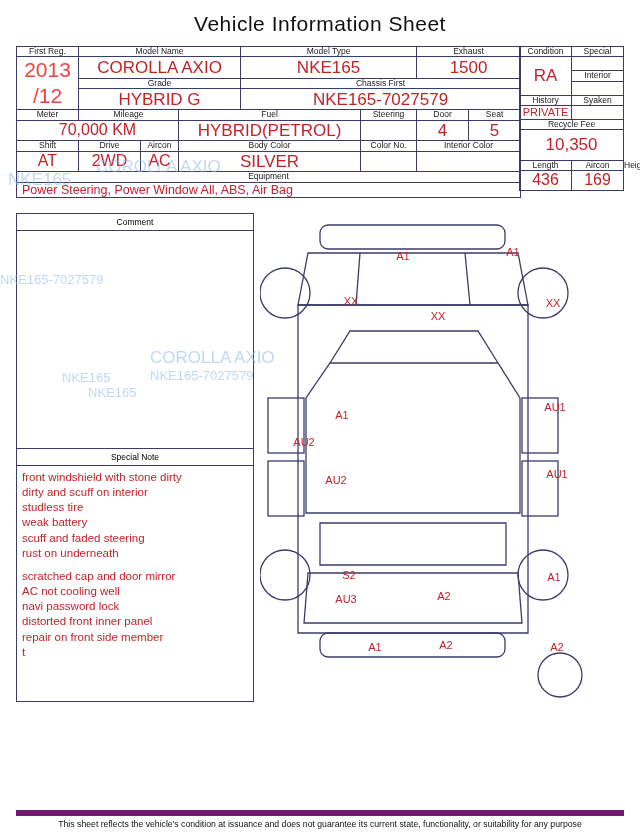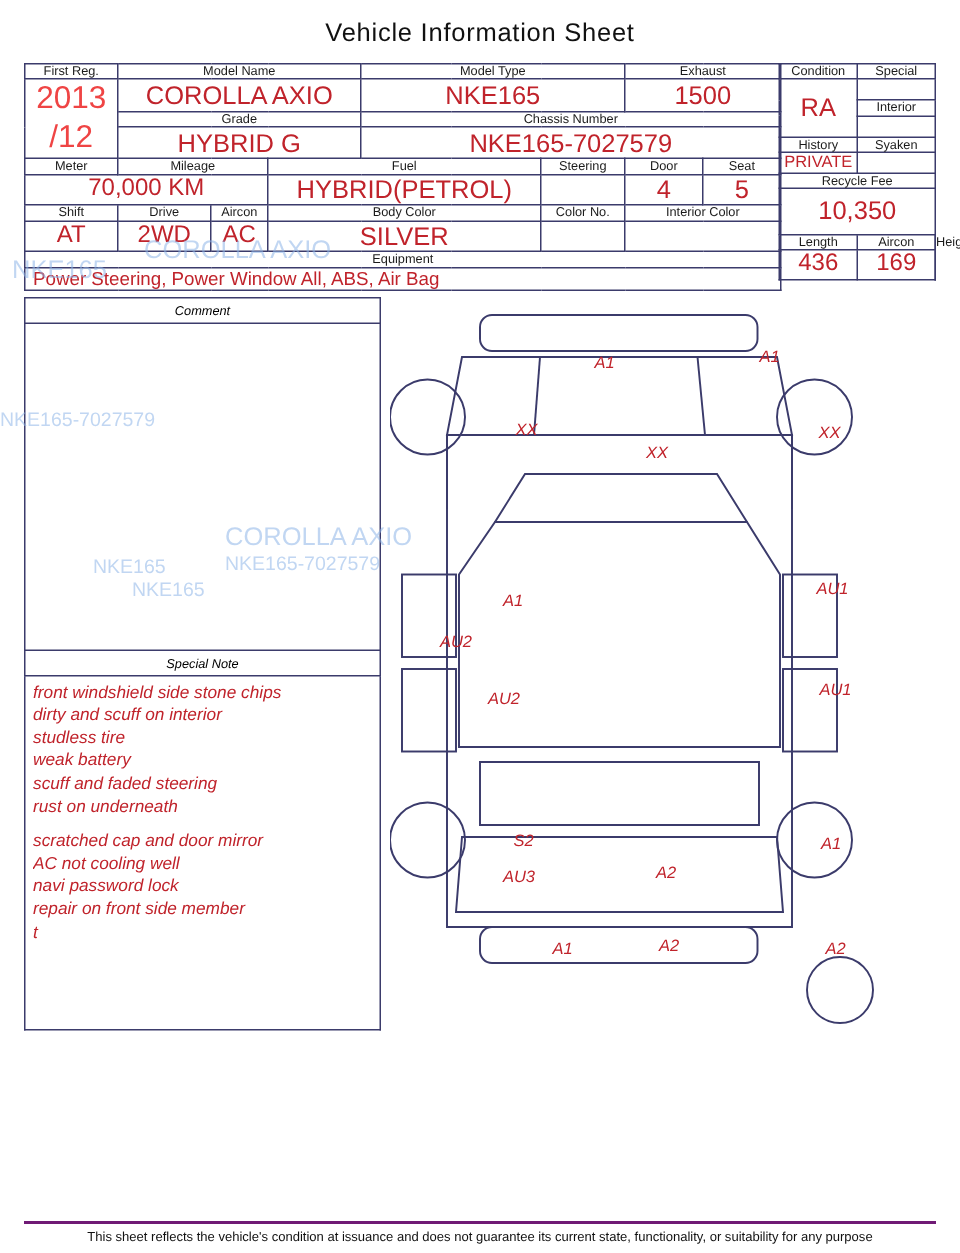--- a/index.html
+++ b/index.html
@@ -17,21 +17,21 @@
   }
   .sheet {
     position: relative;
     width: 640px;
     height: 835px;
     box-sizing: border-box;
     padding: 0 16px;
   }
   .title {
     text-align: center;
-    font-size: 17px;
+    font-size: 21px;
     font-weight: normal;
     letter-spacing: .5px;
     padding: 12px 0 10px 0;
     color: #111;
   }
   table.grid {
     border-collapse: collapse;
     width: 100%;
     table-layout: fixed;
   }
@@ -77,23 +77,22 @@
   
   .top-wrap { display: flex; gap: 0; }
   .top-left { width: 504px; }
   .top-right { width: 104px; margin-left: -1px; }
 
   .equip-row .val { font-size: 12.5px; }
 
   
   .lower {
     display: flex;
-    margin-top: 4px;
+    margin-top: 15px;
     gap: 6px;
-    font-style: italic;
   }
   .comment-col {
     width: 238px;
     display: flex;
     flex-direction: column;
   }
   .boxhead {
     border: 1px solid #3b3b6b;
     border-bottom: 1px solid #3b3b6b;
     font-size: 8.5px;
@@ -121,21 +120,21 @@
     position: relative;
   }
   .footer {
     position: absolute;
     left: 16px;
     right: 16px;
     bottom: 6px;
     font-size: 8.7px;
     text-align: center;
     color: #111;
-    border-top: 2px solid #701a75;
+    border-top: 6px solid #701a75;
     padding-top: 3px;
   }
   .wm {
     position: absolute;
     color: #8fb6e8;
     opacity: .55;
     font-size: 13px;
     pointer-events: none;
     white-space: nowrap;
     font-family: "Liberation Sans", sans-serif;
@@ -181,21 +180,21 @@
           <td rowspan="3">
             <div class="twoline">2013</div>
             <div class="twoline">/12</div>
           </td>
           <td class="val big" colspan="3">COROLLA AXIO</td>
           <td class="val big" colspan="3">NKE165</td>
           <td class="val big" colspan="2">1500</td>
         </tr>
         <tr>
           <td class="lbl" colspan="3">Grade</td>
-          <td class="lbl" colspan="5">Chassis Number</td>
+          <td class="lbl" colspan="5">Chassis First</td>
         </tr>
         <tr>
           <td class="val big" colspan="3">HYBRID G</td>
           <td class="val big" colspan="5">NKE165-7027579</td>
         </tr>
         <tr>
           <td class="lbl">Meter</td>
           <td class="lbl" colspan="2">Mileage</td>
           <td class="lbl" colspan="3">Fuel</td>
           <td class="lbl">Steering</td>
@@ -286,30 +285,31 @@
   </div>
 
   <div class="lower">
 
     <div class="comment-col">
       <div class="boxhead">Comment</div>
       <div class="boxbody" id="comment-body"></div>
 
       <div class="boxhead" style="border-top:none">Special Note</div>
       <div class="boxbody" id="special-body">
-        <div class="note-line">front windshield side stone chips</div>
+        <div class="note-line">front windshield with stone dirty</div>
         <div class="note-line">dirty and scuff on interior</div>
         <div class="note-line">studless tire</div>
         <div class="note-line">weak battery</div>
         <div class="note-line">scuff and faded steering</div>
         <div class="note-line">rust on underneath</div>
         <div class="note-gap"></div>
         <div class="note-line">scratched cap and door mirror</div>
         <div class="note-line">AC not cooling well</div>
         <div class="note-line">navi password lock</div>
+        <div class="note-line">distorted front inner panel</div>
         <div class="note-line">repair on front side member</div>
         <div class="note-line">t</div>
       </div>
     </div>
 
     <div class="diagram-col">
       <svg class="diagram" width="360" height="495" viewBox="0 0 360 495">
         <g fill="none" stroke="#3b3b6b" stroke-width="1.3">
 
           <rect x="60" y="12" width="185" height="24" rx="8"></rect>

